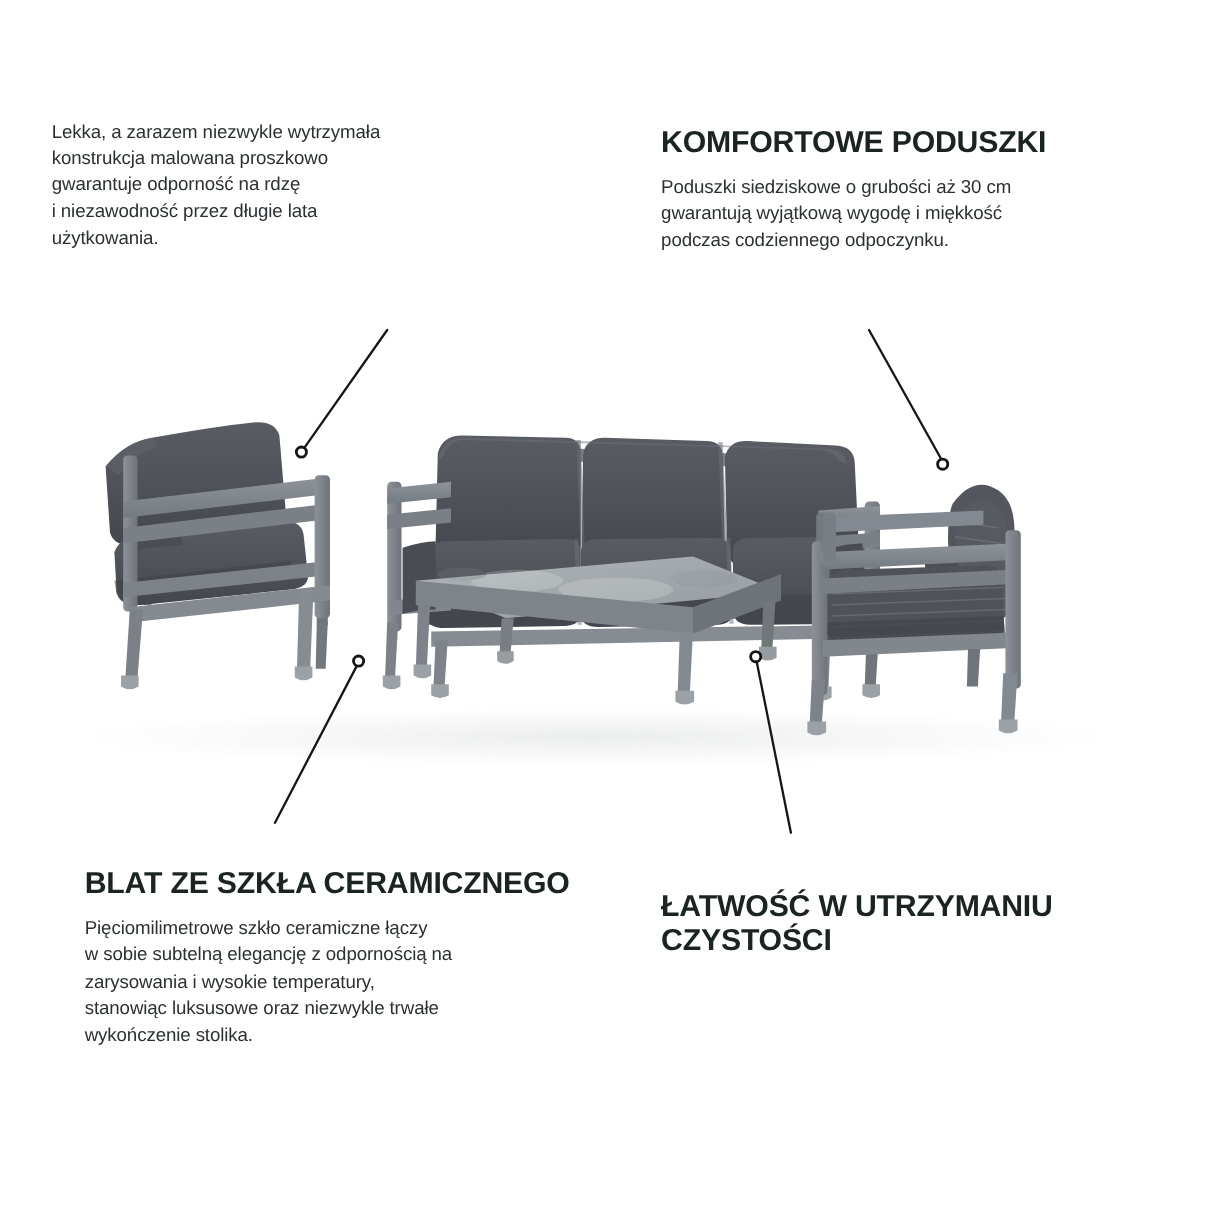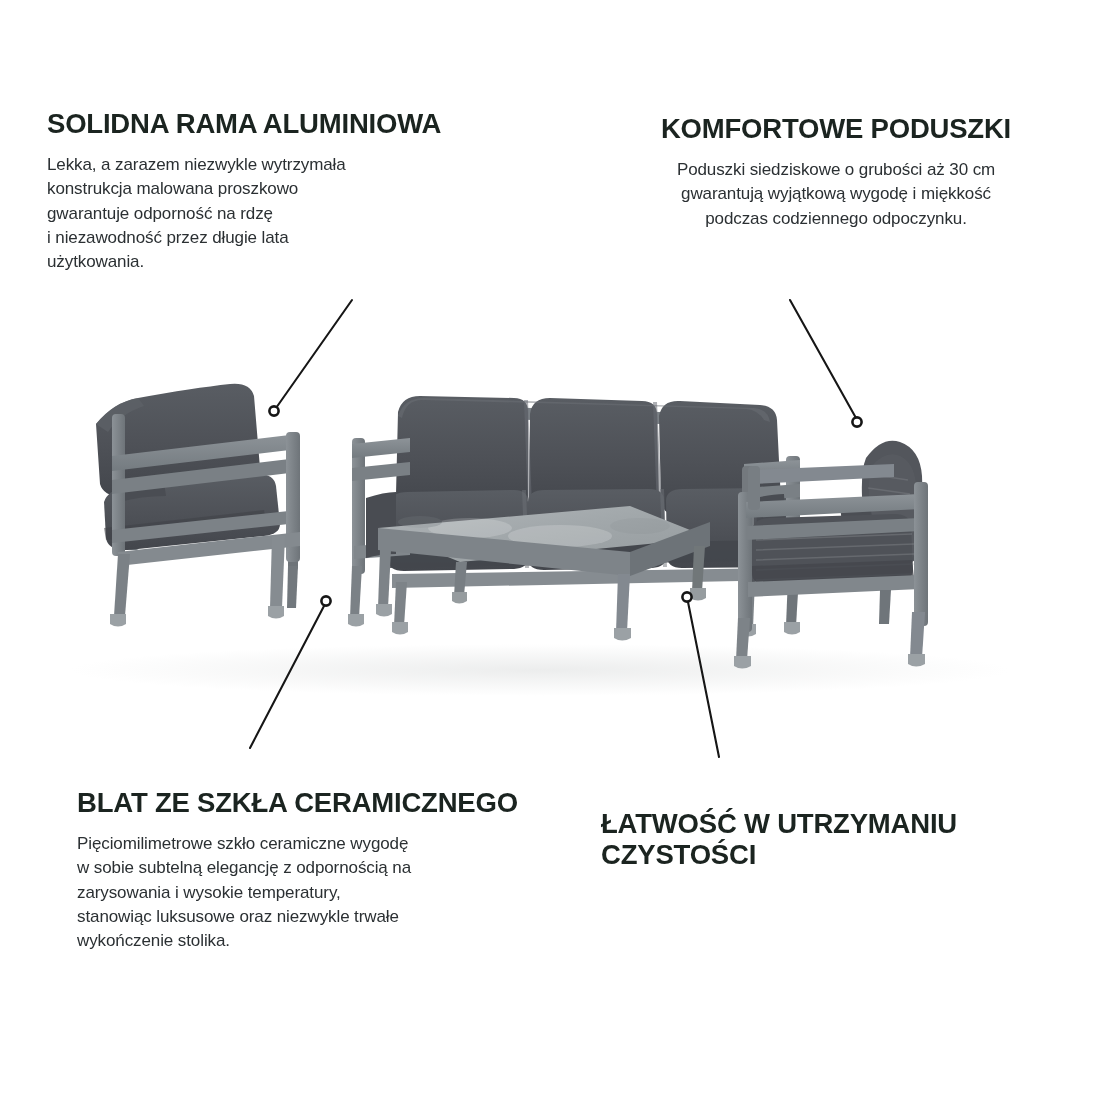--- a/index.html
+++ b/index.html
@@ -29,21 +29,21 @@
   .feature p{
     margin:0;
     font-size:17px;
     line-height:1.42;
     color:#2b3033;
     white-space:pre-line;
     letter-spacing:-0.1px;
   }
 
   #f-tl{left:47px;  top:108px;  width:480px;}
-  #f-tr{left:601px; top:113px;  width:470px;text-align:center;}
+  #f-tr{left:601px; top:113px;  width:470px;}
   #f-bl{left:47px;  top:787px;  width:500px;margin-left:30px;}
   #f-br{left:601px; top:787px;  width:470px;margin-top:21px;}
 
   
   .pointers{position:absolute;left:0;top:0;width:1100px;height:1100px;pointer-events:none;}
 
   
   .scene{position:absolute;left:0;top:370px;width:1100px;height:330px;}
   .scene svg{display:block;}
 </style>
@@ -243,38 +243,37 @@
     </g>
     <g fill="#ffffff" stroke="#161616" stroke-width="2.6">
       <circle cx="274" cy="411" r="4.6"></circle>
       <circle cx="857" cy="422" r="4.6"></circle>
       <circle cx="326" cy="601" r="4.6"></circle>
       <circle cx="687" cy="597" r="4.6"></circle>
     </g>
   </svg>
 
   <div class="feature" id="f-tl">
-    <h2>SOLIDNA RAMA ALUMINIOWA</h2>
     <p>Lekka, a zarazem niezwykle wytrzymała
 konstrukcja malowana proszkowo
 gwarantuje odporność na rdzę
 i niezawodność przez długie lata
 użytkowania.</p>
   </div>
 
   <div class="feature" id="f-tr">
     <h2>KOMFORTOWE PODUSZKI</h2>
     <p>Poduszki siedziskowe o grubości aż 30 cm
 gwarantują wyjątkową wygodę i miękkość
 podczas codziennego odpoczynku.</p>
   </div>
 
   <div class="feature" id="f-bl">
     <h2>BLAT ZE SZKŁA CERAMICZNEGO</h2>
-    <p>Pięciomilimetrowe szkło ceramiczne wygodę
+    <p>Pięciomilimetrowe szkło ceramiczne łączy
 w sobie subtelną elegancję z  odpornością na
 zarysowania i wysokie temperatury,
 stanowiąc luksusowe oraz niezwykle trwałe
 wykończenie stolika.</p>
   </div>
 
   <div class="feature" id="f-br">
     <h2>ŁATWOŚĆ W UTRZYMANIU
 CZYSTOŚCI</h2>
   </div>

